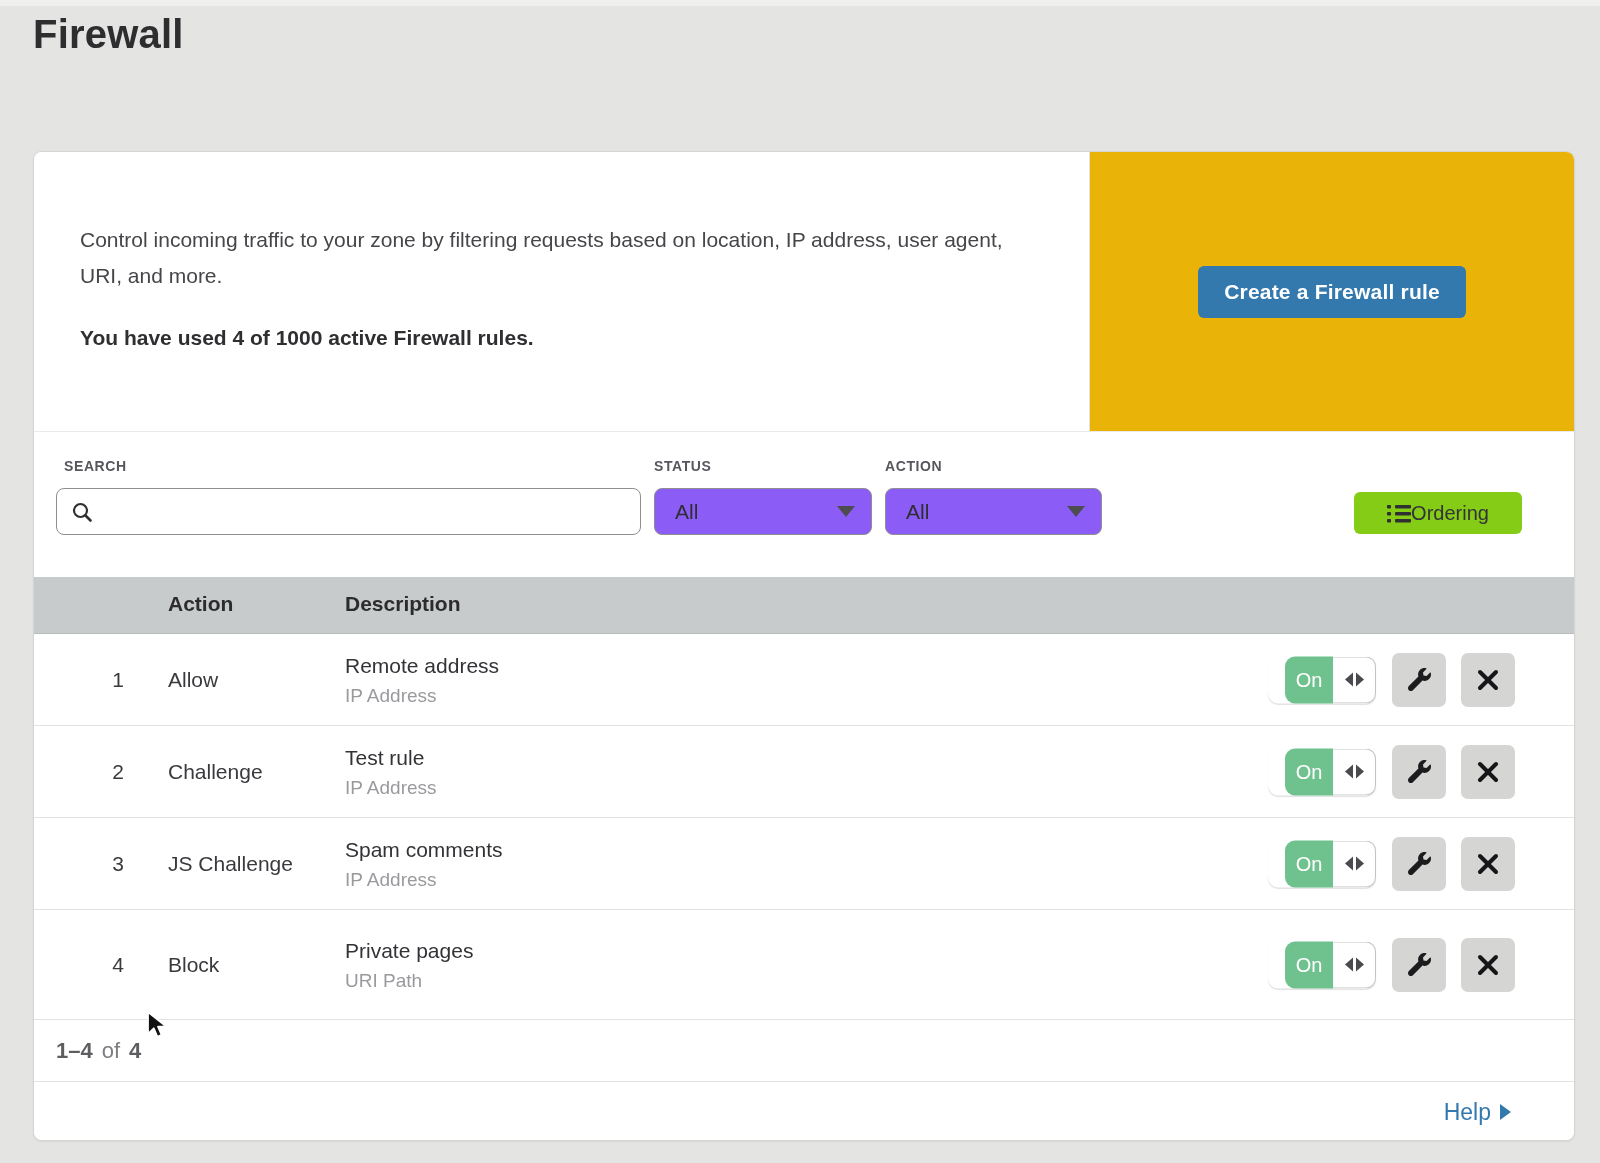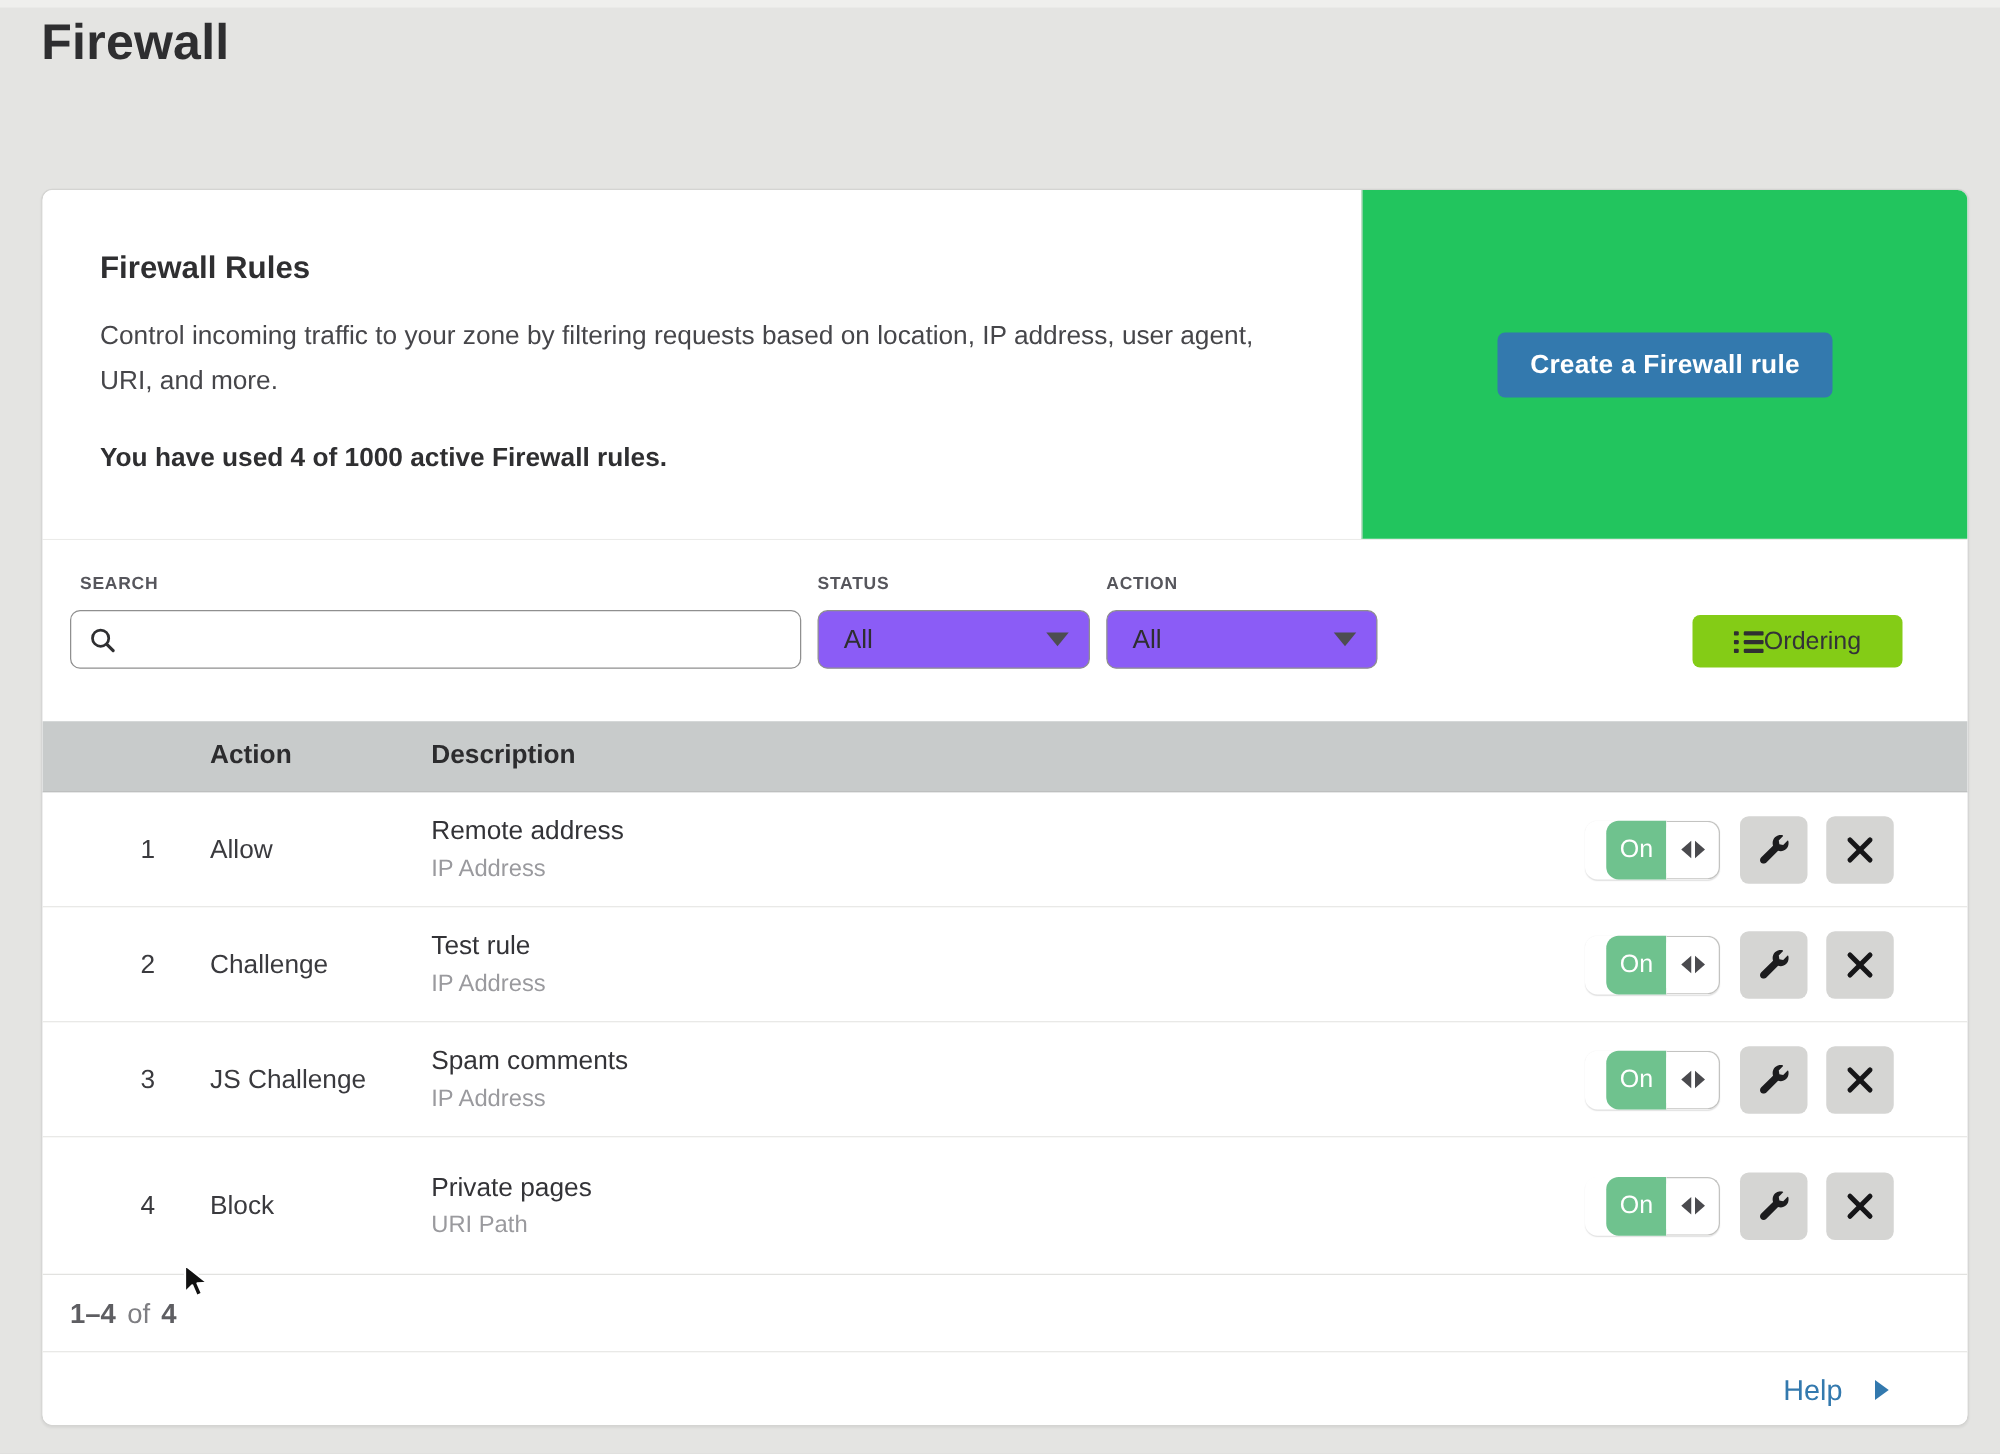--- a/index.html
+++ b/index.html
@@ -28,21 +28,21 @@
   
   .top-section { display: flex; height: 280px; border-bottom: 1px solid #ebebe9; }
   .top-left { flex: 1; padding: 48px 40px 0 46px; background: #ffffff; }
   .section-heading { font-size: 25px; font-weight: 700; color: #2f2f31; }
   .section-desc {
     margin-top: 22px; width: 950px;
     font-size: 21px; line-height: 36px; color: #46464a; font-weight: 400;
   }
   .usage-line { margin-top: 32px; font-size: 21px; font-weight: 700; color: #2f2f31; }
   .top-right {
-    width: 485px; background: #22c55e; border-left: 1px solid #e2e2e0;
+    width: 485px; background: #eab308; border-left: 1px solid #e2e2e0;
     display: flex; align-items: center; justify-content: center;
   }
   .btn-primary {
     background: #3379ae; color: #ffffff; border: none; border-radius: 6px;
     font-family: inherit; font-size: 21px; font-weight: 600;
     padding: 14px 26px; cursor: pointer; letter-spacing: 0.2px;
   }
   
   .filters { position: relative; height: 145px; background: #ffffff; }
   .filter-label {
@@ -141,42 +141,41 @@
     display: flex; align-items: center; padding-left: 22px;
     font-size: 22px;
   }
   .pag-strong { font-weight: 700; color: #5e5e62; }
   .pag-of { font-weight: 400; color: #7e7e82; margin: 0 9px; text-align: center; }
   .help-row {
     height: 60px; background: #fff;
     display: flex; align-items: center; justify-content: flex-end; padding-right: 63px;
   }
   .help-link {
-    display: flex; align-items: center; gap: 26px; cursor: pointer;
+    display: flex; align-items: center; gap: 9px; cursor: pointer;
     font-size: 23px; color: #3379ae; text-decoration: none;
   }
   .help-arrow {
     width: 0; height: 0;
     border-top: 8px solid transparent; border-bottom: 8px solid transparent;
     border-left: 11px solid #3379ae;
   }
   .cursor { position: absolute; left: 145px; top: 1004px; pointer-events: none; }
 </style>
 </head>
 <body>
 
 <div class="page">
 
   <h1 class="page-title">Firewall</h1>
 
   <div class="card">
 
     <div class="top-section">
       <div class="top-left">
-        <h2 class="section-heading">Firewall Rules</h2>
         <p class="section-desc">Control incoming traffic to your zone by filtering requests based on location, IP address, user agent, URI, and more.</p>
         <p class="usage-line">You have used 4 of 1000 active Firewall rules.</p>
       </div>
       <div class="top-right">
         <button class="btn-primary">Create a Firewall rule</button>
       </div>
     </div>
 
     <div class="filters">
       <span class="filter-label lbl-search">SEARCH</span>

